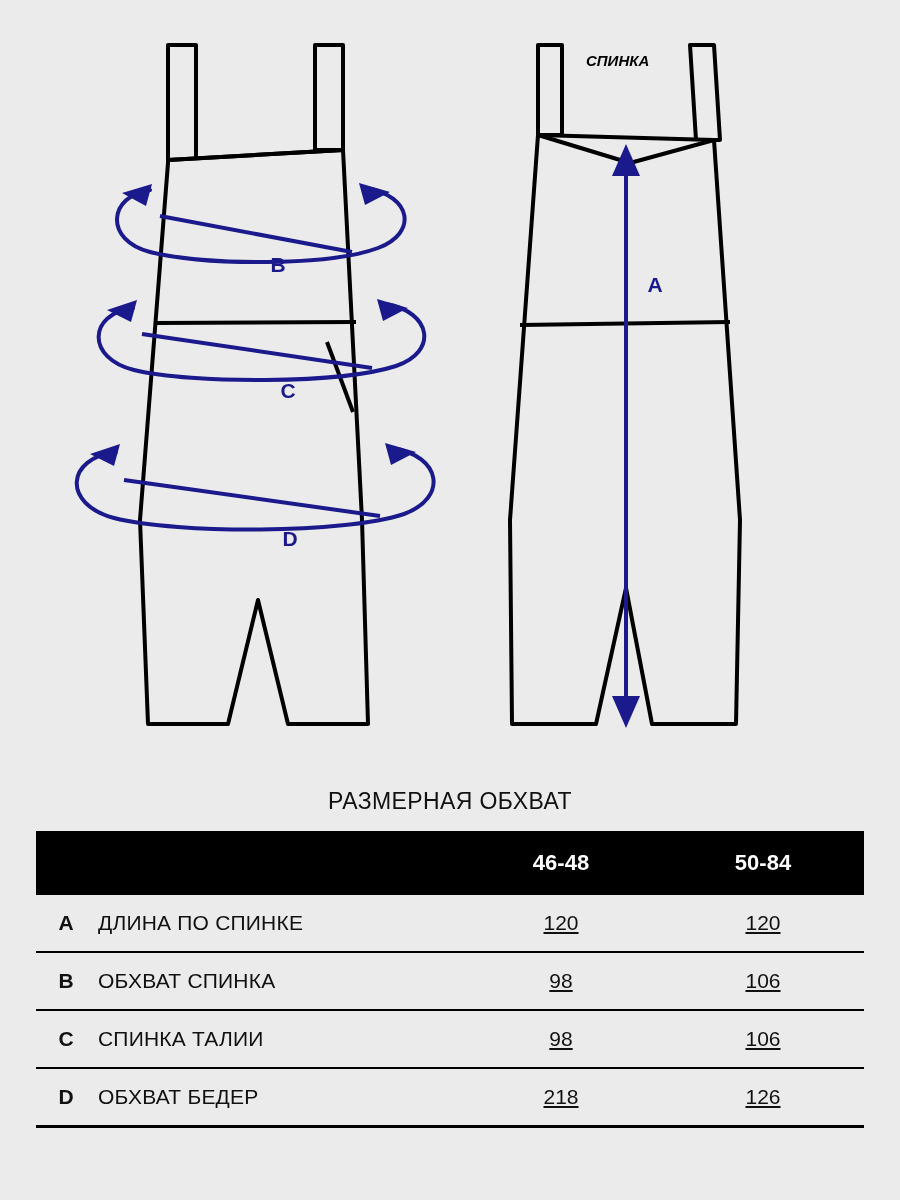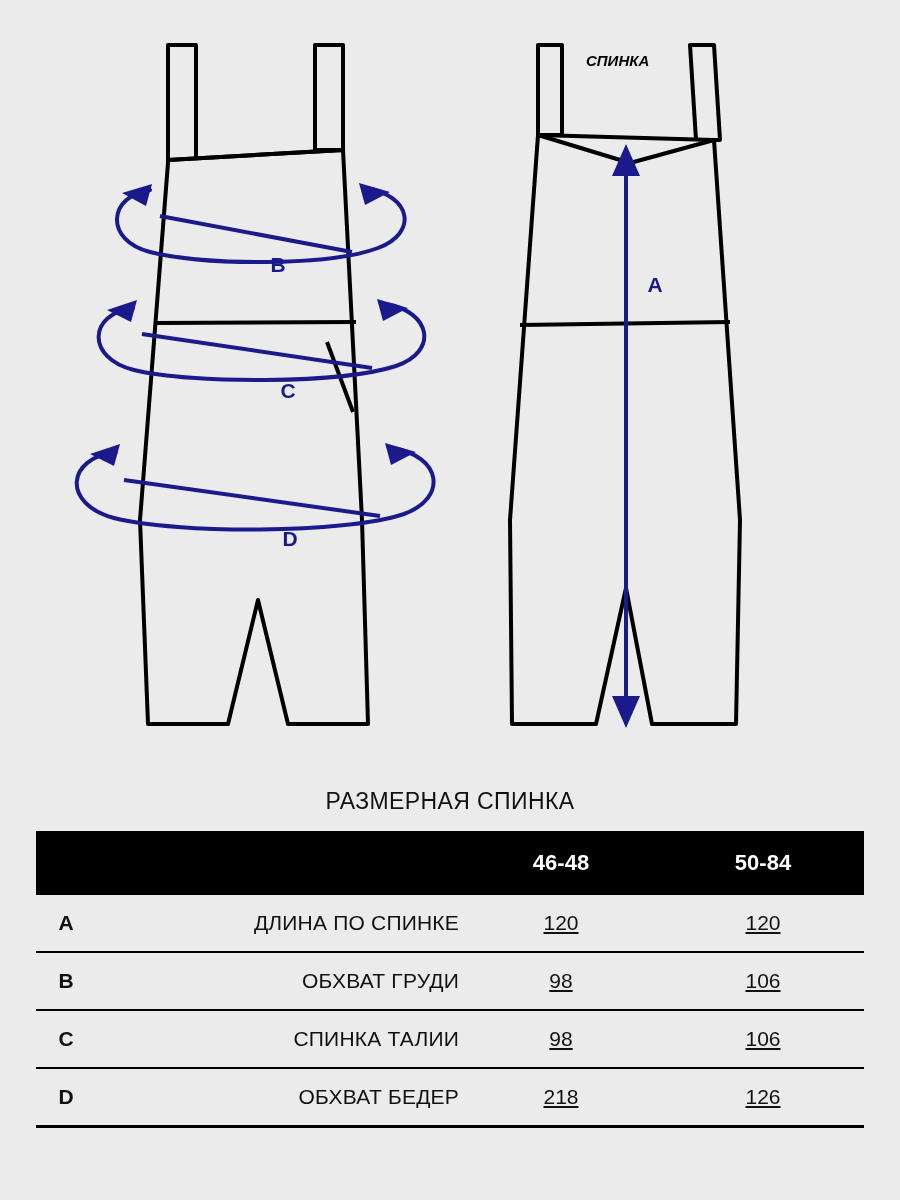--- a/index.html
+++ b/index.html
@@ -87,21 +87,21 @@
   }
   table.size-table tbody tr:last-child td {
     border-bottom: 3px solid #000000;
   }
   td.key-cell {
     text-align: center;
     font-weight: bold;
     font-size: 19px;
   }
   td.name-cell {
-    text-align: right;
+    text-align: left;
     letter-spacing: 0.2px;
     padding-left: 2px;
   }
   td.val-cell {
     text-align: center;
     text-decoration: underline;
   }
 </style>
 </head>
 <body>
@@ -170,41 +170,41 @@
         <path d="M626 728 L640 696 L612 696 Z" fill="#1a1a8c"></path>
       </g>
       <text class="label-letter" x="655" y="292" text-anchor="middle">A</text>
 
       <text class="label-back" x="586" y="66" text-anchor="start">СПИНКА</text>
 
     </svg>
   </div>
 
   <div id="table-section">
-    <div id="table-title">РАЗМЕРНАЯ СПИНКА</div>
+    <div id="table-title">РАЗМЕРНАЯ ОБХВАТ</div>
 
     <table class="size-table">
       <thead>
         <tr>
           <th class="col-key"></th>
           <th class="col-name"></th>
           <th class="col-size">46-48</th>
           <th class="col-size">50-84</th>
         </tr>
       </thead>
       <tbody>
         <tr>
           <td class="key-cell">A</td>
           <td class="name-cell">ДЛИНА ПО СПИНКЕ</td>
           <td class="val-cell">120</td>
           <td class="val-cell">120</td>
         </tr>
         <tr>
           <td class="key-cell">B</td>
-          <td class="name-cell">ОБХВАТ ГРУДИ</td>
+          <td class="name-cell">ОБХВАТ СПИНКА</td>
           <td class="val-cell">98</td>
           <td class="val-cell">106</td>
         </tr>
         <tr>
           <td class="key-cell">C</td>
           <td class="name-cell">СПИНКА ТАЛИИ</td>
           <td class="val-cell">98</td>
           <td class="val-cell">106</td>
         </tr>
         <tr>

